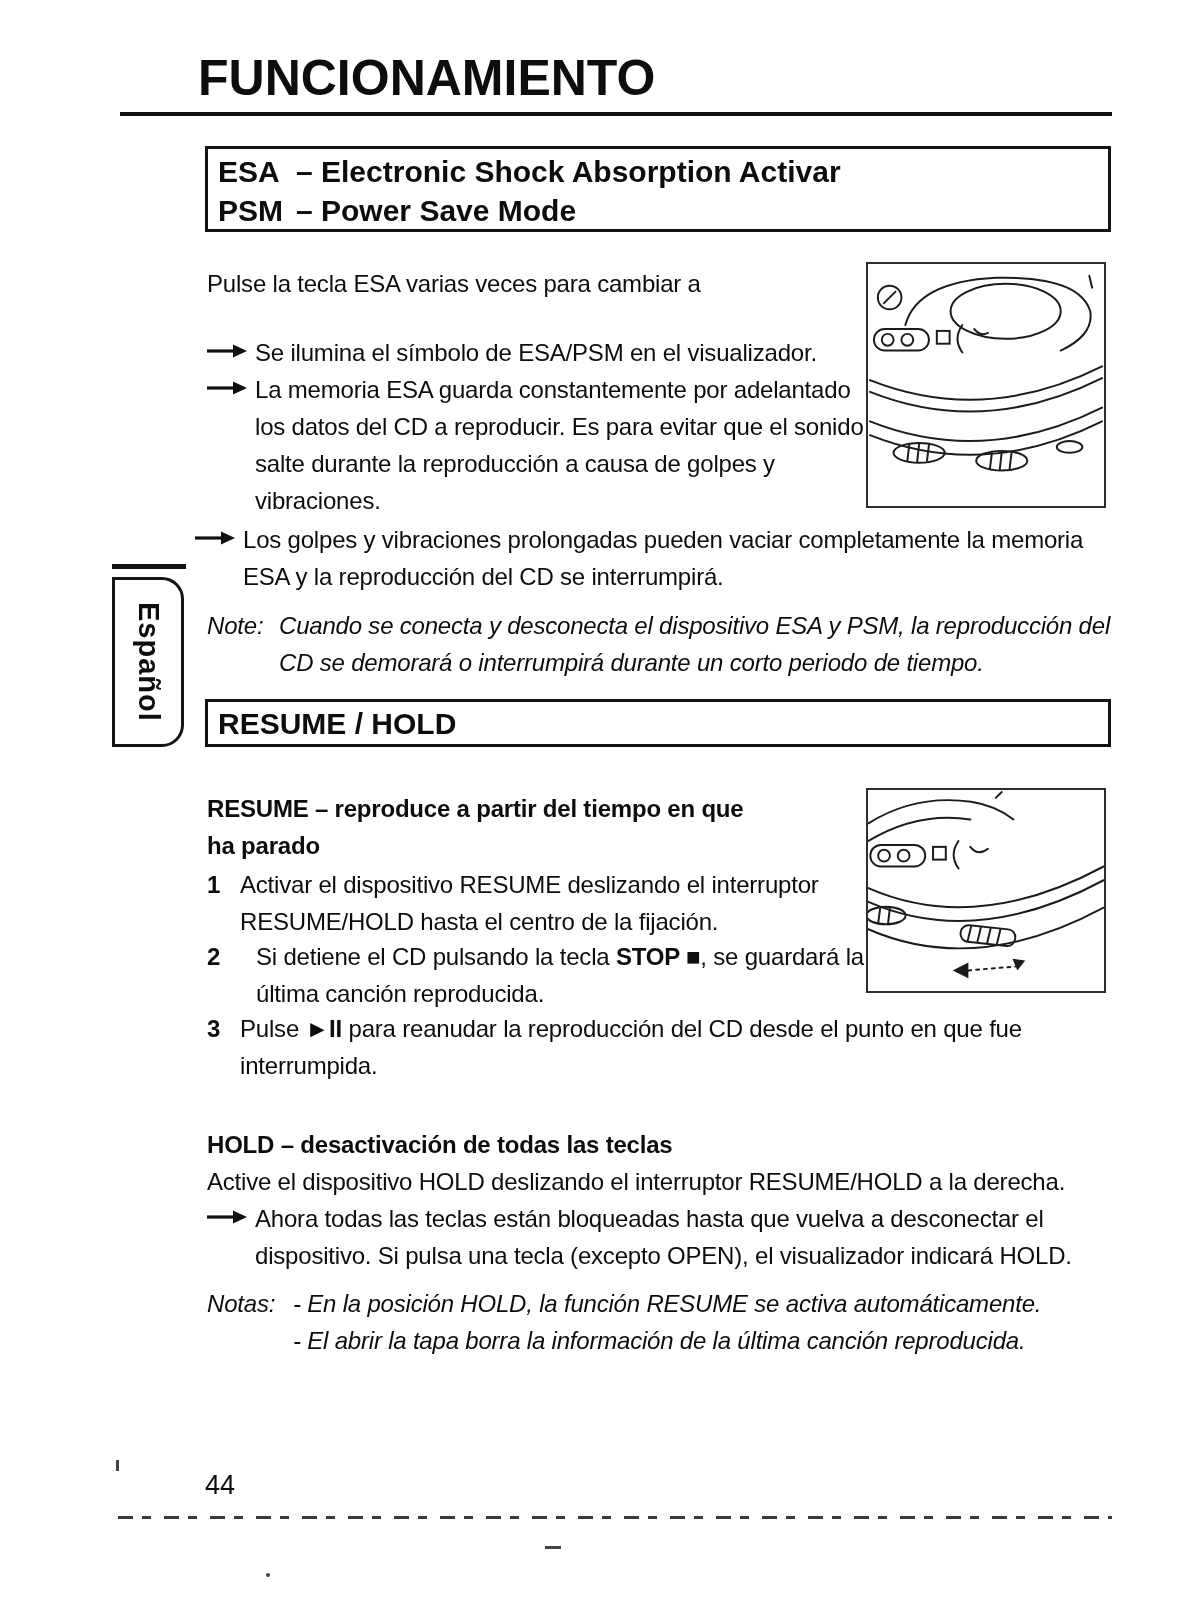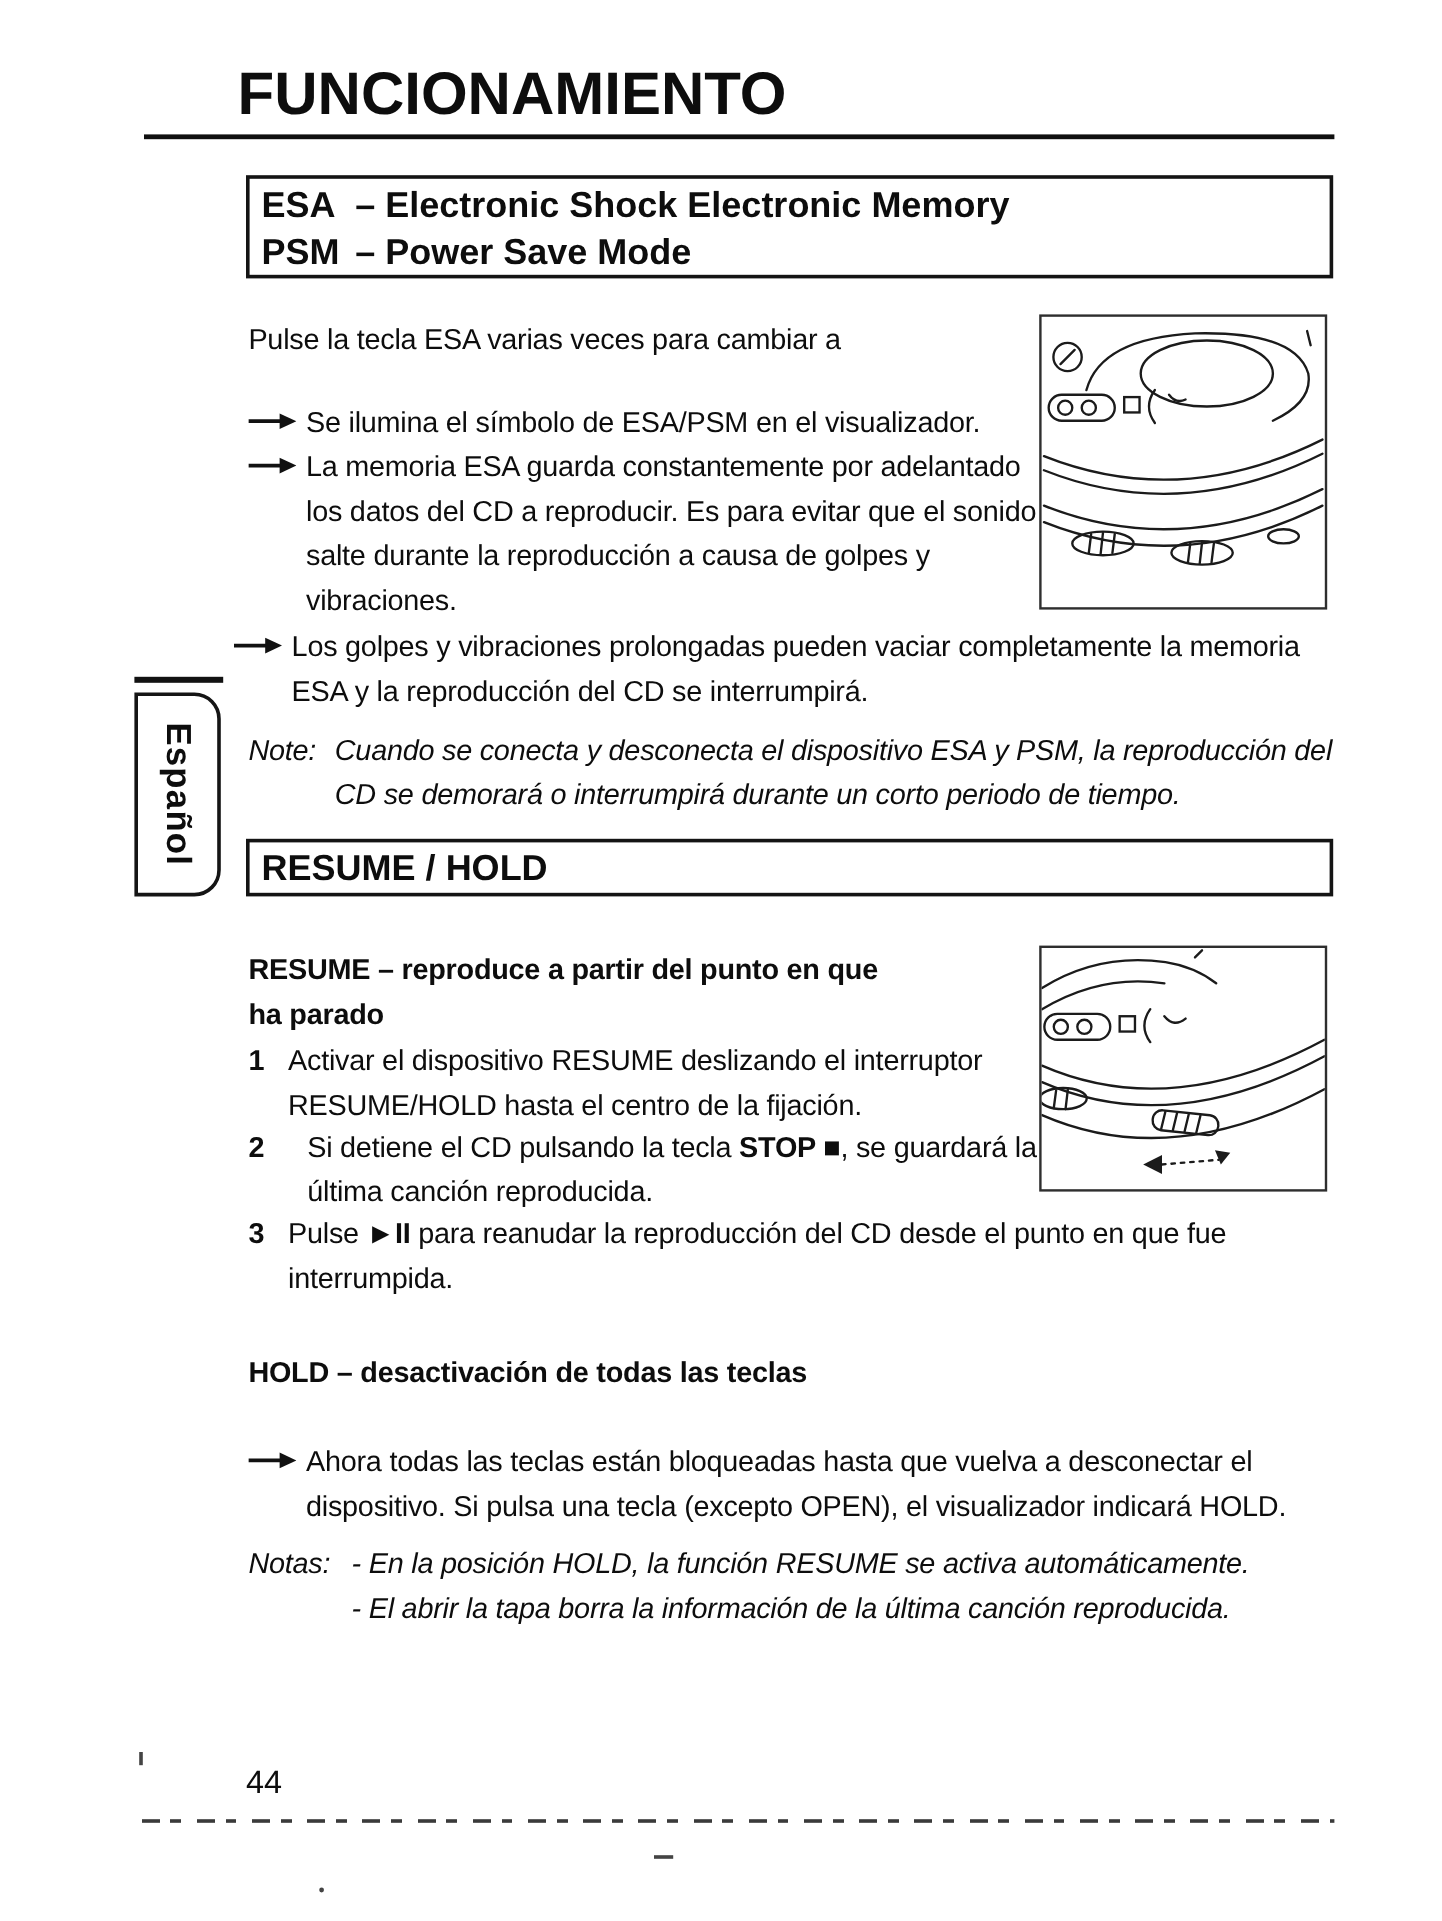--- a/index.html
+++ b/index.html
@@ -84,21 +84,21 @@
 </head>
 <body>
 
 <div class="page">
 
   <div class="abs title">FUNCIONAMIENTO</div>
   <div class="abs title-rule"></div>
 
   <div class="abs head-box esa-box">
     <div class="box-row">
-      <span class="box-abbr">ESA</span><span class="box-desc">– Electronic Shock Electronic Memory</span>
+      <span class="box-abbr">ESA</span><span class="box-desc">– Electronic Shock Absorption Activar</span>
     </div>
     <div class="box-row">
       <span class="box-abbr">PSM</span><span class="box-desc">– Power Save Mode</span>
     </div>
   </div>
 
   <div class="abs body-text t-intro">
     <div>Pulse la tecla ESA varias veces para cambiar a</div>
   </div>
 
@@ -171,21 +171,21 @@
   <div class="abs tab-topline"></div>
   <div class="abs lang-tab">
     <span class="lang-text">Español</span>
   </div>
 
   <div class="abs head-box resume-box">
     <span>RESUME / HOLD</span>
   </div>
 
   <div class="abs body-text resume-head">
-    <div>RESUME – reproduce a partir del punto en que</div>
+    <div>RESUME – reproduce a partir del tiempo en que</div>
     <div>ha parado</div>
   </div>
 
   <div class="abs body-text step st1">
     <span class="step-num">1</span>
     <div class="step-text">Activar el dispositivo RESUME deslizando el interruptor RESUME/HOLD hasta el centro de la fijación.</div>
   </div>
 
   <div class="abs body-text step st2">
     <span class="step-num">2</span>
@@ -223,20 +223,21 @@
           <line x1="134" y1="141" x2="132" y2="156"></line>
         </g>
         <polygon points="86,184 102,176 102,192" fill="#1b1b1b" stroke="none"></polygon>
         <line x1="102" y1="184" x2="150" y2="180" stroke-dasharray="3 5"></line>
         <polygon points="160,174 147,172 152,184" fill="#1b1b1b" stroke="none"></polygon>
       </g>
     </svg>
   </div>
 
   <div class="abs body-text hold-head">HOLD – desactivación de todas las teclas</div>
+  <div class="abs body-text hold-intro">Active el dispositivo HOLD deslizando el interruptor RESUME/HOLD a la derecha.</div>
 
   <div class="abs bullet b-hold">
     <span class="arr">
       <svg viewBox="0 0 40 14" width="40" height="14">
           <line x1="0" y1="7" x2="27" y2="7" stroke="#111" stroke-width="3.2"></line>
           <polygon points="26,0.5 40,7 26,13.5" fill="#111"></polygon>
         </svg>
     </span>
     <div class="bullet-text body-text">Ahora todas las teclas están bloqueadas hasta que vuelva a desconectar el dispositivo. Si pulsa una tecla (excepto OPEN), el visualizador indicará HOLD.</div>
   </div>

